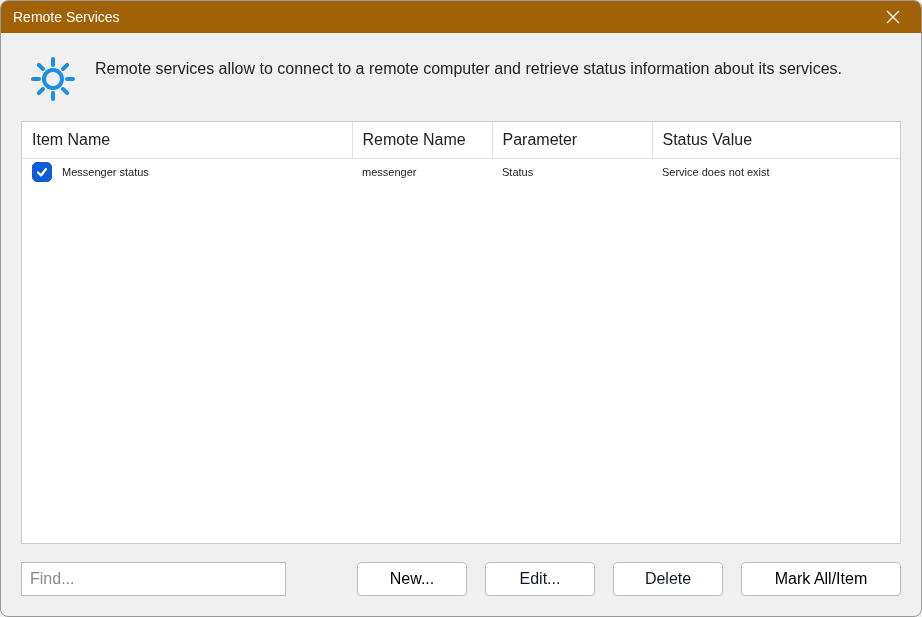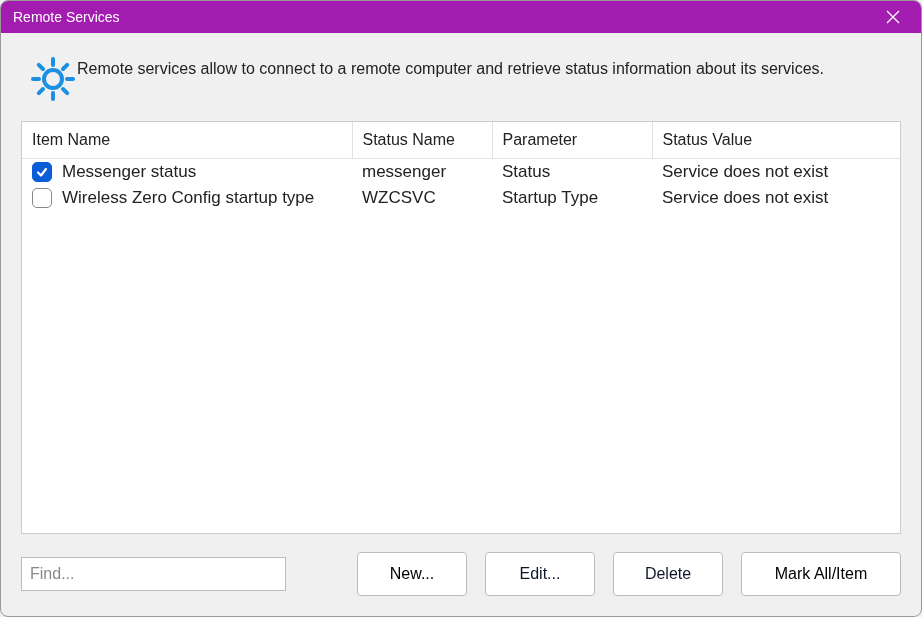--- a/index.html
+++ b/index.html
@@ -15,21 +15,21 @@
       height: 617px;
       background: #f0f0f0;
       border: 1px solid #999;
       border-radius: 8px;
       display: flex;
       flex-direction: column;
       overflow: hidden;
     }
     .titlebar {
       height: 32px;
-      background: #a21caf;
+      background: #a16207;
       color: #fff;
       display: flex;
       align-items: center;
       padding: 12px 12px;
       justify-content: space-between;
     }
     .titlebar-title {
       font-size: 14px;
       font-weight: 400;
     }
@@ -38,20 +38,21 @@
       height: 32px;
       display: flex;
       align-items: center;
       justify-content: center;
       cursor: pointer;
     }
     .close-btn svg { stroke: #fff; }
     .header {
       display: flex;
       align-items: flex-start;
+      gap: 18px;
       padding: 22px 45px 18px 28px;
     }
     .gear-icon { flex-shrink: 0; }
     .header-text {
       font-size: 16px;
       color: #222;
       line-height: 1.5;
       padding-top: 2px;
     }
     .table-container {
@@ -70,21 +71,21 @@
       font-weight: 400;
       font-size: 16px;
       color: #222;
       padding: 9px 10px 9px 10px;
       border-bottom: 1px solid #e2e2e2;
       border-right: 1px solid #e2e2e2;
       background: #fff;
     }
     thead th:last-child { border-right: none; }
     tbody td {
-      font-size: 17px;
+      font-size: 11px;
       color: #222;
       padding: 3px 10px 3px 10px;
       vertical-align: middle;
       white-space: nowrap;
     }
     .col-item { width: 330px; }
     .col-service { width: 140px; }
     .col-param { width: 160px; }
     .col-local { }
     .item-cell {
@@ -121,21 +122,21 @@
       border: 1px solid #bbb;
       background: #fff;
       font-size: 16px;
       padding: 12px 8px;
       color: #701a75;
       font-family: inherit;
     }
     .find-input::placeholder { color: #888; }
     .spacer { flex: 1; }
     .btn {
-      height: 44px;
+      height: 34px;
       min-width: 110px;
       padding: 0 22px;
       background: #fff;
       border: 1px solid #bbb;
       border-radius: 4px;
       font-size: 16px;
       font-family: inherit;
       cursor: pointer;
     }
     .btn:disabled {
@@ -166,52 +167,41 @@
       </g>
     </svg>
     <div class="header-text">Remote services allow to connect to a remote computer and retrieve status information about its services.</div>
   </div>
 
   <div class="table-container">
     <table>
       <thead>
         <tr>
           <th class="col-item">Item Name</th>
-          <th class="col-service">Status Name</th>
+          <th class="col-service">Remote Name</th>
           <th class="col-param">Parameter</th>
           <th class="col-local">Status Value</th>
         </tr>
       </thead>
       <tbody id="table-body">
           <tr>
             <td>
               <div class="item-cell">
                 <span class="cb checked">
                   <svg width="12" height="12" viewBox="0 0 12 12" fill="none" stroke-width="2.2" stroke-linecap="round" stroke-linejoin="round">
                     <polyline points="2,6.5 5,9.5 10,3"></polyline>
                   </svg>
                 </span>
                 <span>Messenger status</span>
               </div>
             </td>
             <td>messenger</td>
             <td>Status</td>
             <td>Service does not exist</td>
           </tr>
-          <tr>
-            <td>
-              <div class="item-cell">
-                <span class="cb"></span>
-                <span>Wireless Zero Config startup type</span>
-              </div>
-            </td>
-            <td>WZCSVC</td>
-            <td>Startup Type</td>
-            <td>Service does not exist</td>
-          </tr>
         </tbody>
     </table>
   </div>
 
   <div class="footer">
     <input class="find-input" placeholder="Find..." style="">
     <div class="spacer"></div>
     <button class="btn">New...</button>
     <button class="btn" disabled="">Edit...</button>
     <button class="btn" disabled="">Delete</button>

